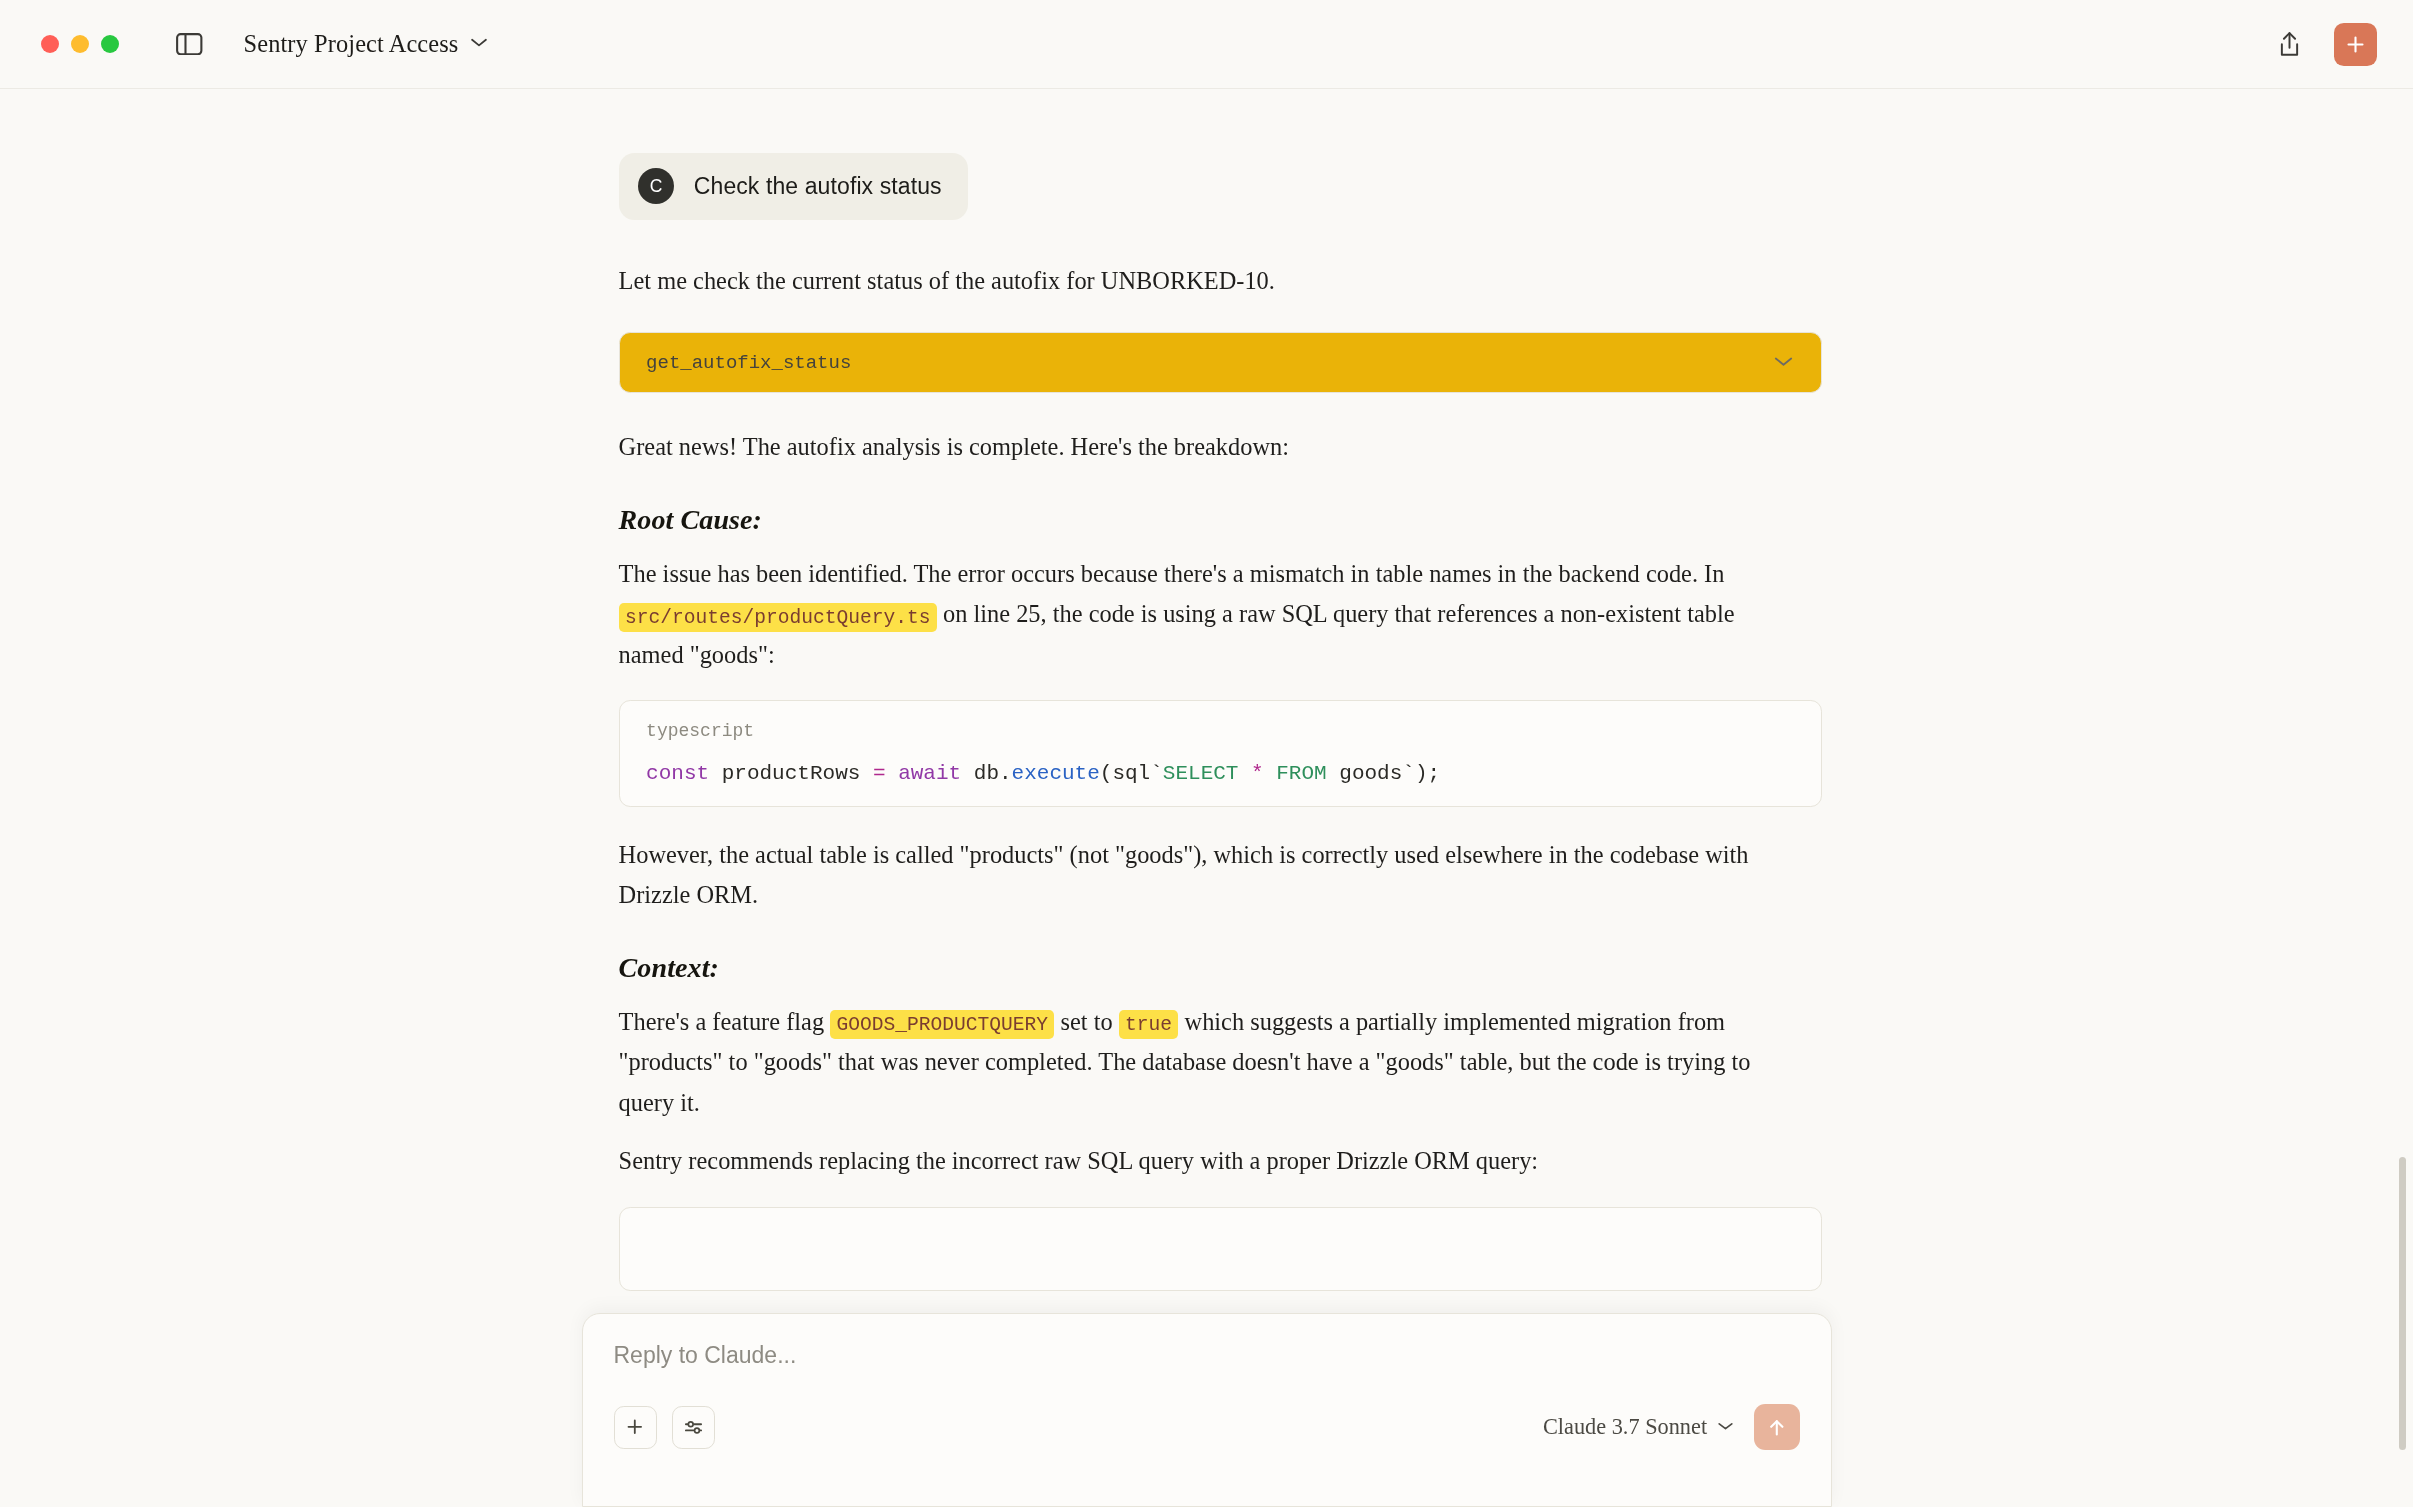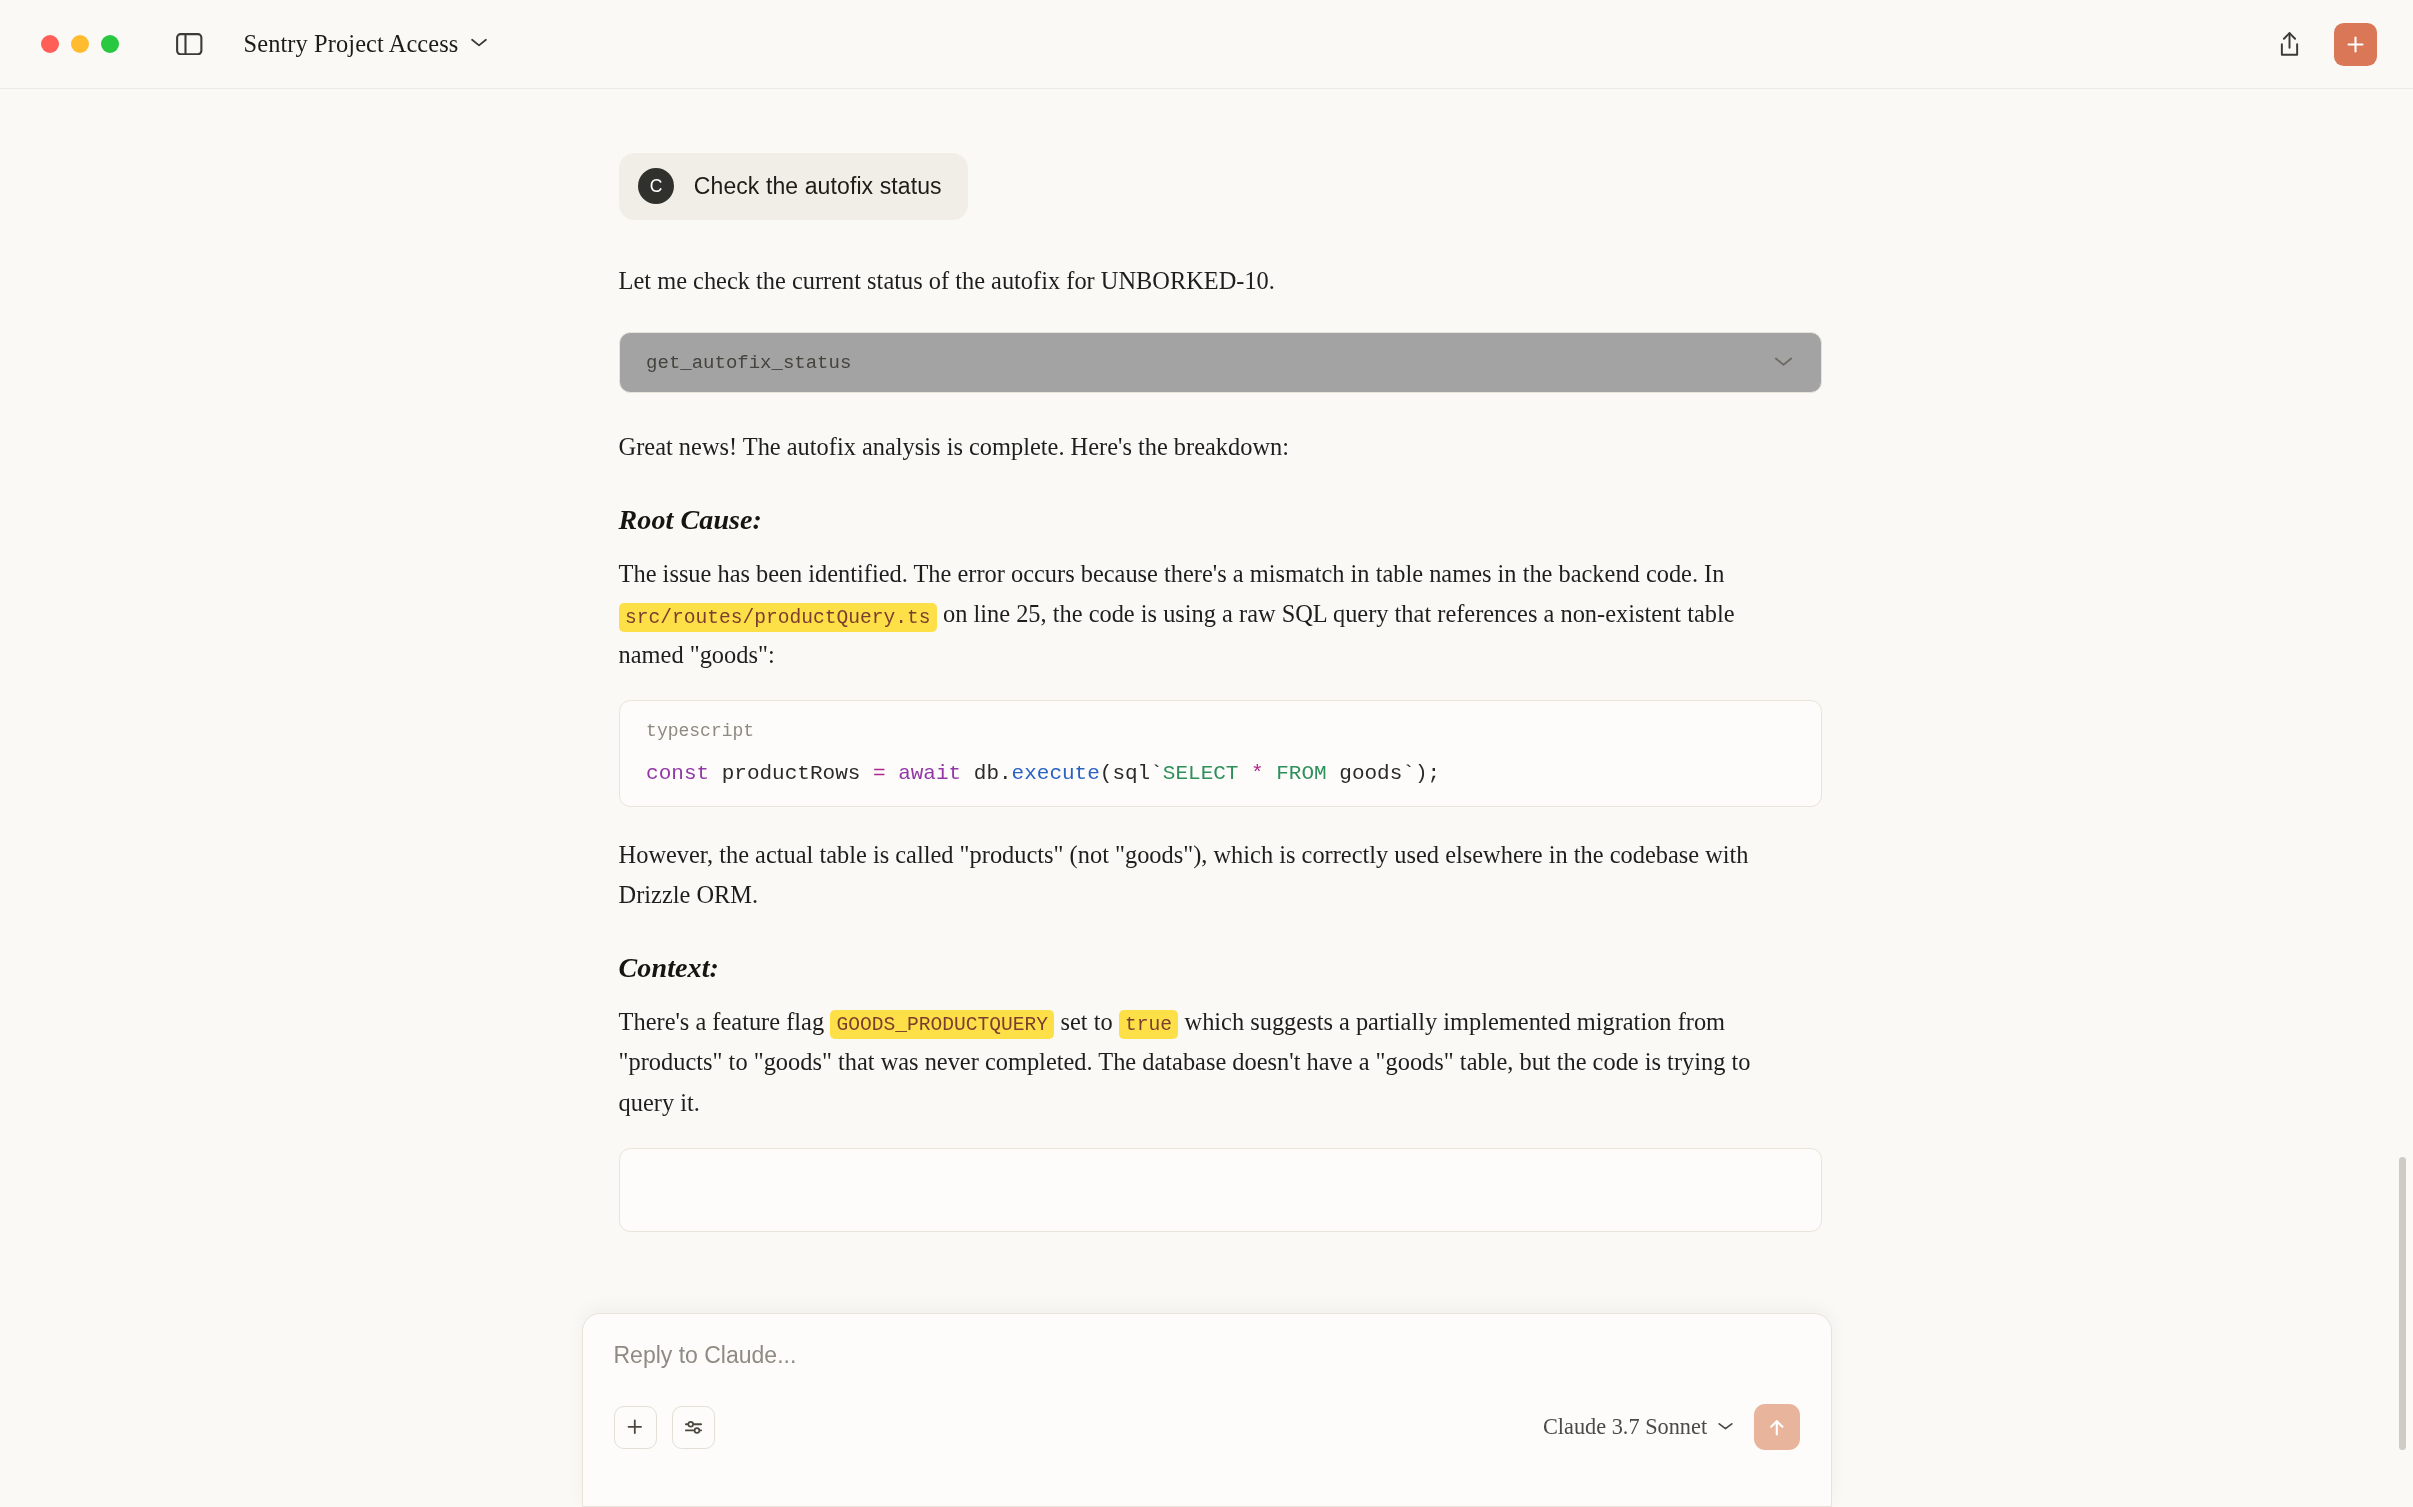--- a/index.html
+++ b/index.html
@@ -122,21 +122,21 @@
     max-width: 1145px;
   }
   .m-top-1 { margin-top: 41px; }
   .m-top-2 { margin-top: 34px; }
 
   .tool-card {
     margin-top: 31px;
     width: 1203px;
     height: 61px;
     border: 1.4px solid #e7e4da;
-    background: #a3a3a3;
+    background: #eab308;
     border-radius: 11.2px;
     display: flex;
     align-items: center;
     padding: 0 26.5px;
     cursor: pointer;
   }
   .tool-card .name {
     font-family: "Liberation Mono", monospace;
     font-size: 19px;
     color: #45433d;
@@ -334,20 +334,21 @@
 
     <div class="para" style="margin-top:28px">However, the actual table is called "products" (not "goods"), which is correctly used elsewhere in the codebase with Drizzle ORM.</div>
 
     <h2 class="section">Context:</h2>
 
     <div class="para" style="margin-top:18px">
       <span>There's a feature flag </span><code class="inline">GOODS_PRODUCTQUERY</code><span> set to </span><code class="inline">true</code><span> which suggests a partially implemented migration from "products" to "goods" that was never completed. The database doesn't have a "goods" table, but the code is trying to query it.</span>
     </div>
 
 
+    <div class="para" style="margin-top:18px">Sentry recommends replacing the incorrect raw SQL query with a proper Drizzle ORM query:</div>
 
     <div class="code-block" style="height:84px"></div>
   </div>
 
   <div class="scrollbar"></div>
 
   <div class="composer-wrap">
     <div class="composer">
       <div class="placeholder">Reply to Claude...</div>
       <div class="composer-row">

